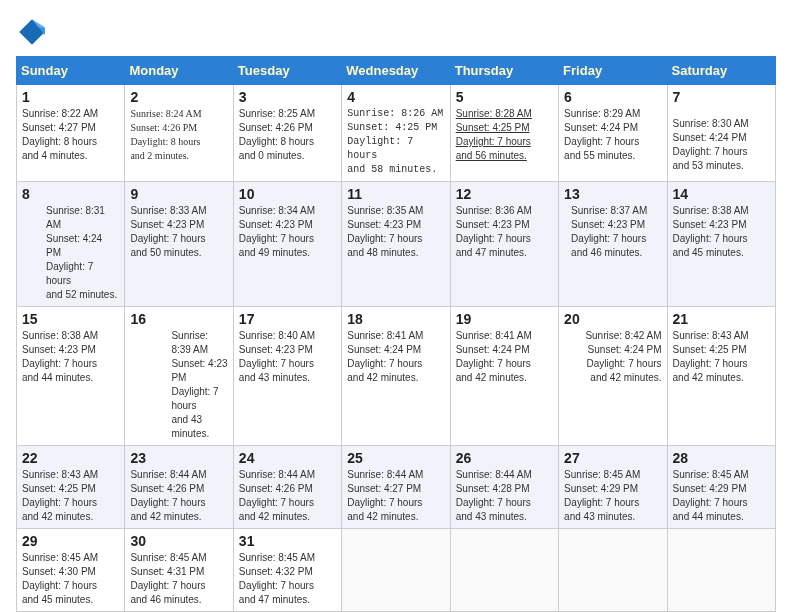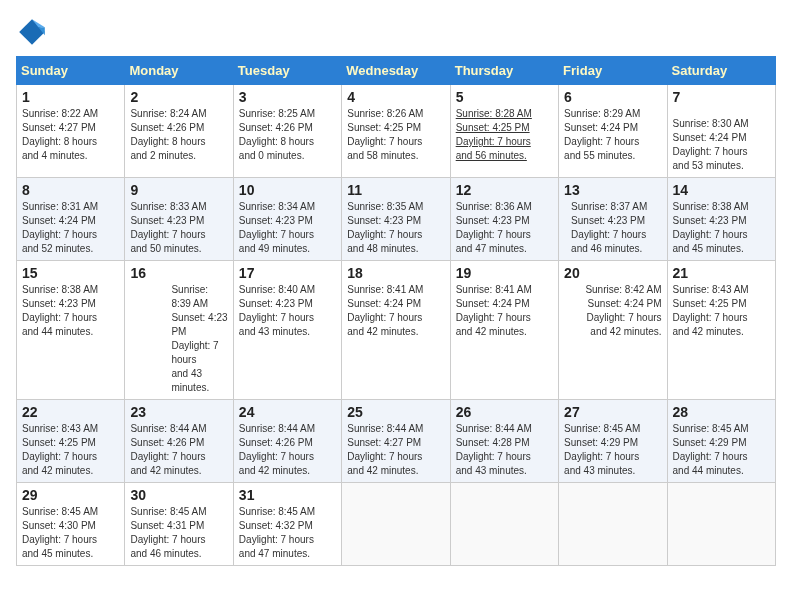--- a/index.html
+++ b/index.html
@@ -122,35 +122,35 @@
       <tr>
         <td>
           <span class="day-num">1</span>
           <div class="day-info" style="white-space: pre-line;">Sunrise: 8:22 AM
 Sunset: 4:27 PM
 Daylight: 8 hours
 and 4 minutes.</div>
         </td>
         <td>
           <span class="day-num">2</span>
-          <div class="day-info" style="white-space: pre-line;">Sunrise: 8:24 AM
+          <div class="day-info" style="white-space: pre-line; font-family: Liberation Serif, serif;">Sunrise: 8:24 AM
 Sunset: 4:26 PM
 Daylight: 8 hours
 and 2 minutes.</div>
         </td>
         <td>
           <span class="day-num">3</span>
           <div class="day-info" style="white-space: pre-line;">Sunrise: 8:25 AM
 Sunset: 4:26 PM
 Daylight: 8 hours
 and 0 minutes.</div>
         </td>
         <td>
           <span class="day-num">4</span>
-          <div class="day-info" style="white-space: pre-line;">Sunrise: 8:26 AM
+          <div class="day-info" style="white-space: pre-line; font-family: Liberation Mono, monospace;">Sunrise: 8:26 AM
 Sunset: 4:25 PM
 Daylight: 7 hours
 and 58 minutes.</div>
         </td>
         <td>
           <span class="day-num">5</span>
           <div class="day-info" style="white-space: pre-line; text-decoration: underline;">Sunrise: 8:28 AM
 Sunset: 4:25 PM
 Daylight: 7 hours
 and 56 minutes.</div>
@@ -166,21 +166,21 @@
           <span class="day-num">7</span>
           <div class="day-info" style="white-space: pre-line; margin-top: 12px;">Sunrise: 8:30 AM
 Sunset: 4:24 PM
 Daylight: 7 hours
 and 53 minutes.</div>
         </td>
       </tr>
       <tr>
         <td>
           <span class="day-num">8</span>
-          <div class="day-info" style="white-space: pre-line;">Sunrise: 8:31 AM
+          <div class="day-info" style="white-space: pre-line; margin-left: 24px;">Sunrise: 8:31 AM
 Sunset: 4:24 PM
 Daylight: 7 hours
 and 52 minutes.</div>
         </td>
         <td>
           <span class="day-num">9</span>
           <div class="day-info" style="white-space: pre-line;">Sunrise: 8:33 AM
 Sunset: 4:23 PM
 Daylight: 7 hours
 and 50 minutes.</div>

